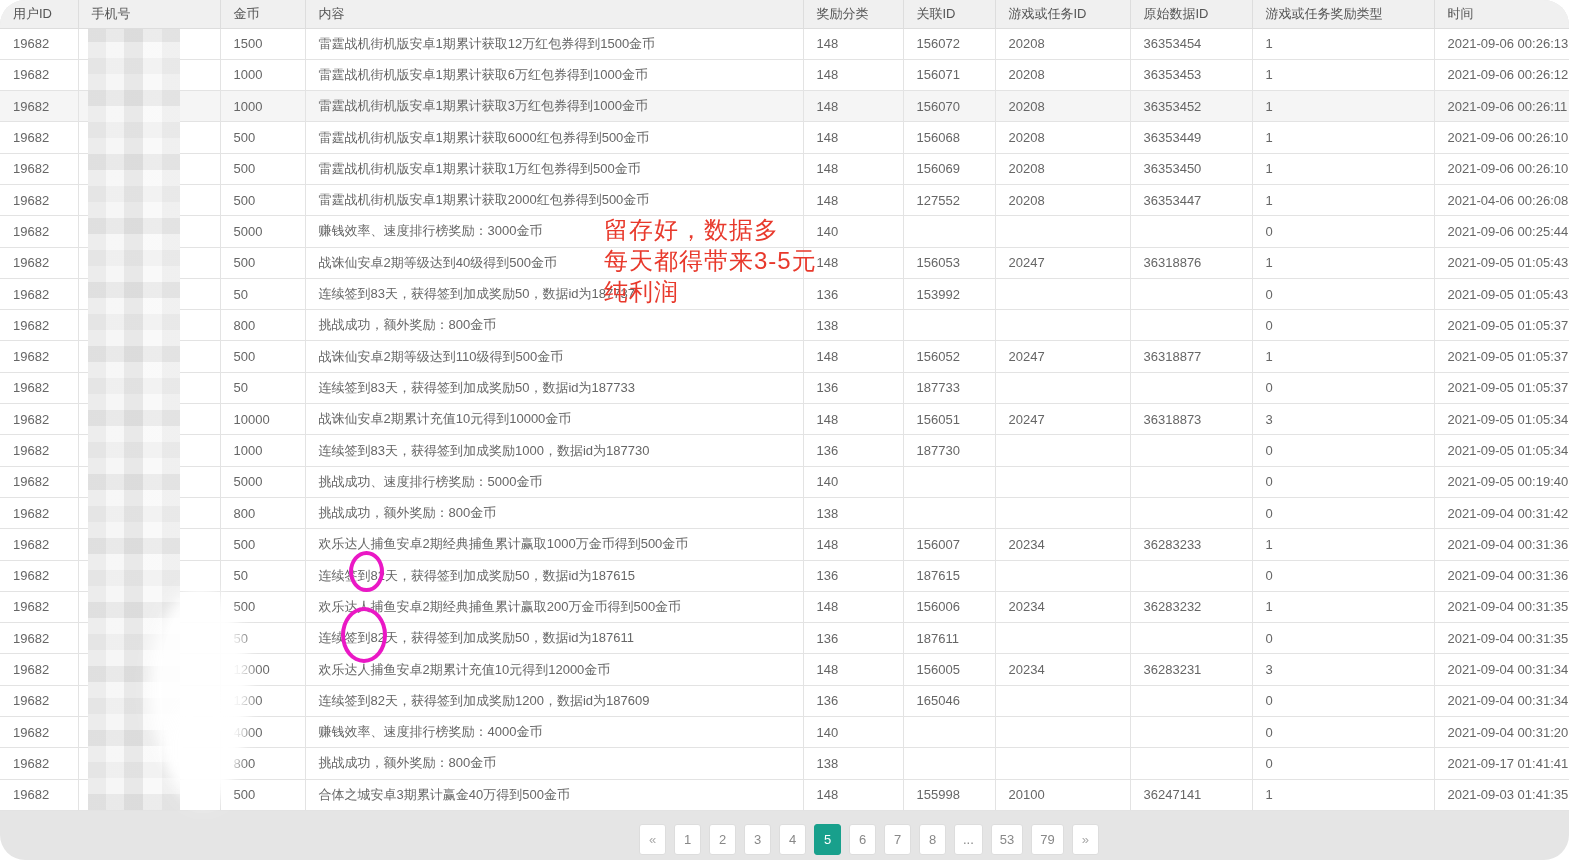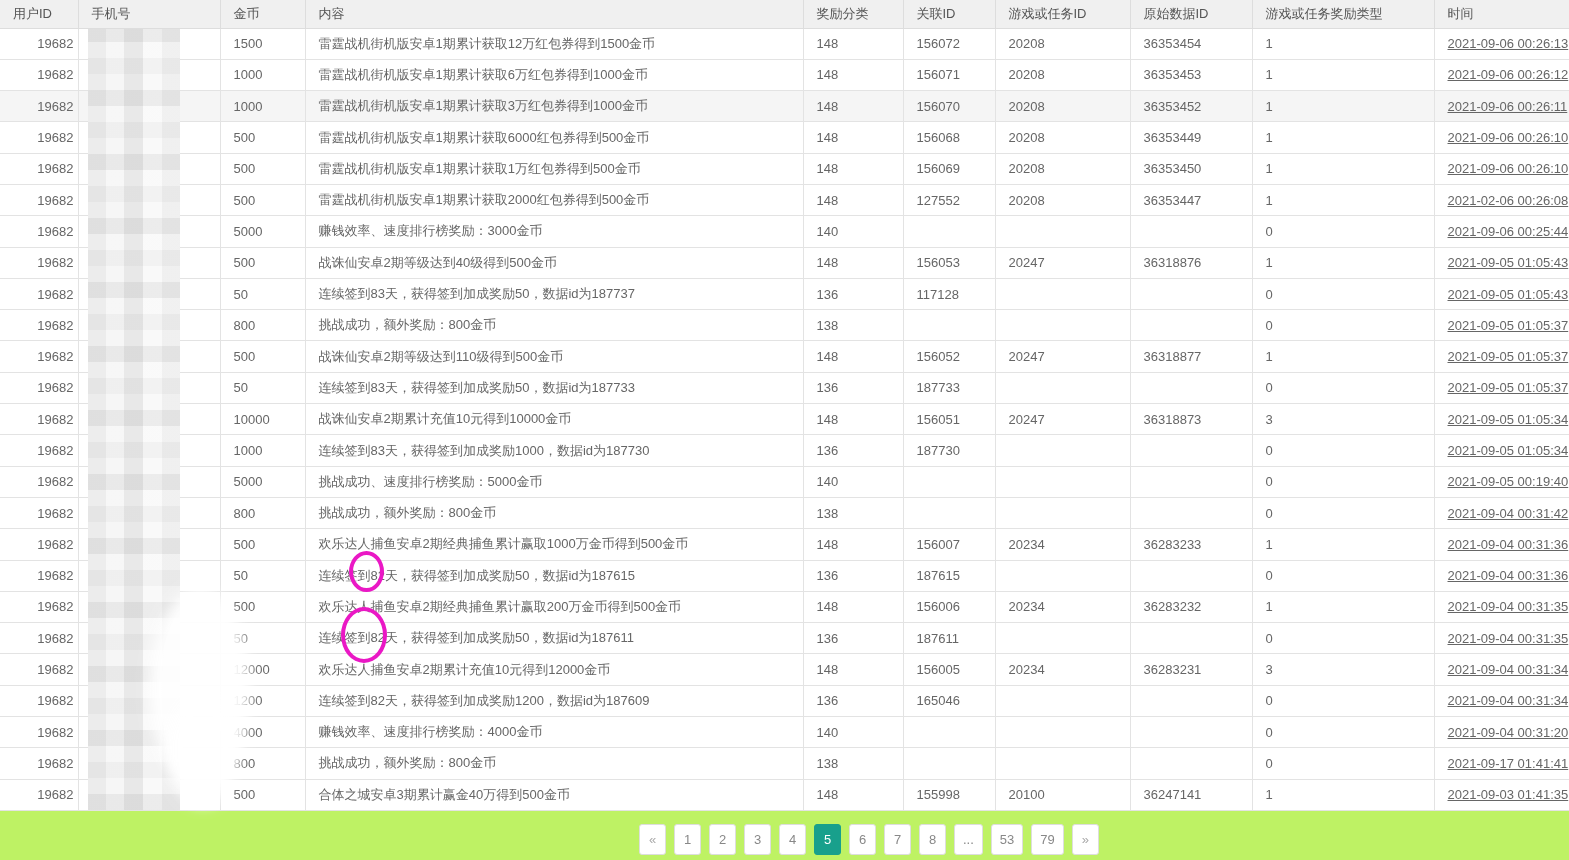--- a/index.html
+++ b/index.html
@@ -5,37 +5,37 @@
   :root{
     --accent:#18a08c;
     --note-red:#e8392c;
     --circle-magenta:#ea18c5;
     --header-bg:#f0f0f0;
     --border:#e3e3e3;
     --text:#666;
   }
   *{box-sizing:border-box;margin:0;padding:0;}
   body{font-family:"Liberation Sans","DejaVu Sans",sans-serif;background:#fff;}
-  .screen{position:relative;width:1569px;height:860px;background:#bef264;overflow:hidden;}
+  .screen{position:relative;width:1569px;height:860px;background:#e5e5e5;overflow:hidden;border-radius:25px;}
 
   table.data-table{width:1569px;border-collapse:collapse;table-layout:fixed;}
   .data-table th{
     height:28px;background:var(--header-bg);color:#555;font-size:13px;font-weight:normal;
     text-align:left;padding:0 0 0 13px;border:1px solid #ddd;border-top:none;
     white-space:nowrap;overflow:hidden;
   }
   .data-table th:first-child{border-left:none;}
   .data-table th:last-child{border-right:none;}
   .data-table td{
     height:31.3px;color:var(--text);font-size:13px;padding:0 4px 0 13px;
     border:1px solid var(--border);vertical-align:middle;white-space:nowrap;overflow:hidden;
     background:#fff;
   }
-  .data-table td:first-child{border-left:none;text-align:right;}
-  .data-table td:last-child{border-right:none;text-decoration:underline;}
+  .data-table td:first-child{border-left:none;}
+  .data-table td:last-child{border-right:none;}
   .data-table tr.shaded td{background:#f5f5f5;}
 
   .pagination{display:flex;gap:8px;margin:13px 0 0 639px;}
   .page-btn{
     min-width:27px;height:31px;padding:0 8px;display:flex;align-items:center;justify-content:center;
     border:1px solid #ddd;border-radius:3px;background:#fff;color:#888;font-size:13px;
     font-family:"Liberation Sans","DejaVu Sans",sans-serif;cursor:pointer;
   }
   .page-btn.arrow{color:#aaa;}
   .page-btn.active{background:var(--accent);border-color:var(--accent);color:#fff;}
@@ -162,21 +162,21 @@
         <tr>
           <td>19682</td>
           <td></td>
           <td>500</td>
           <td>雷霆战机街机版安卓1期累计获取2000红包券得到500金币</td>
           <td>148</td>
           <td>127552</td>
           <td>20208</td>
           <td>36353447</td>
           <td>1</td>
-          <td>2021-02-06 00:26:08</td>
+          <td>2021-04-06 00:26:08</td>
         </tr>
         <tr>
           <td>19682</td>
           <td></td>
           <td>5000</td>
           <td>赚钱效率、速度排行榜奖励：3000金币</td>
           <td>140</td>
           <td></td>
           <td></td>
           <td></td>
@@ -194,21 +194,21 @@
           <td>36318876</td>
           <td>1</td>
           <td>2021-09-05 01:05:43</td>
         </tr>
         <tr>
           <td>19682</td>
           <td></td>
           <td>50</td>
           <td>连续签到83天，获得签到加成奖励50，数据id为187737</td>
           <td>136</td>
-          <td>117128</td>
+          <td>153992</td>
           <td></td>
           <td></td>
           <td>0</td>
           <td>2021-09-05 01:05:43</td>
         </tr>
         <tr>
           <td>19682</td>
           <td></td>
           <td>800</td>
           <td>挑战成功，额外奖励：800金币</td>
@@ -399,20 +399,25 @@
           <td>1</td>
           <td>2021-09-03 01:41:35</td>
         </tr>
       </tbody>
   </table>
 
   <div class="mosaic"></div>
   <div class="mosaic-blob blob-1"></div>
   <div class="mosaic-blob blob-2"></div>
 
+  <div class="note" id="note">
+      <div>留存好，数据多</div>
+      <div>每天都得带来3-5元</div>
+      <div>纯利润</div>
+    </div>
 
   <div class="highlight-circle circle-1"></div>
   <div class="highlight-circle circle-2"></div>
 
   <div class="pagination" id="pagination">
       <button class="page-btn arrow">«</button>
       <button class="page-btn">1</button>
       <button class="page-btn">2</button>
       <button class="page-btn">3</button>
       <button class="page-btn">4</button>

